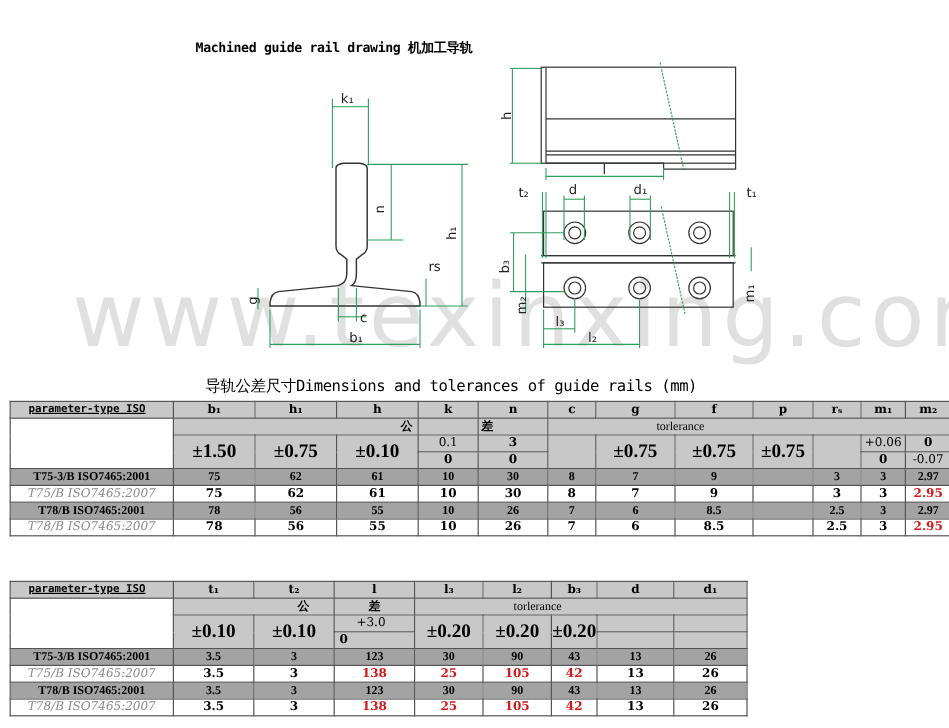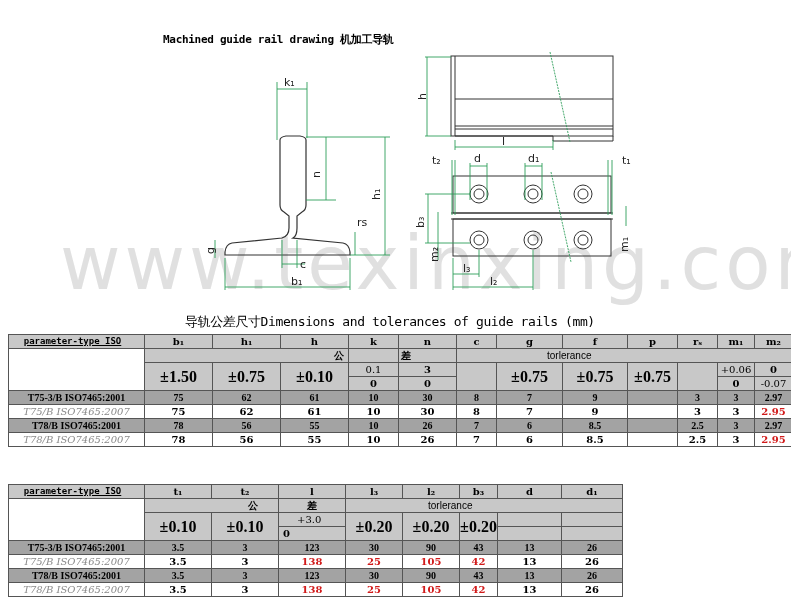--- a/index.html
+++ b/index.html
@@ -1,29 +1,29 @@
 <!DOCTYPE html>
 <html><head>
 <meta charset="utf-8">
 <style>
   html, body { margin:0; padding:0; background:#ffffff; }
   body { width:791px; height:607px; position:relative; overflow:hidden; font-family:"DejaVu Serif", serif; color:#000; }
   .title { position:absolute; left:163px; top:32px; font-family:"DejaVu Sans Mono", monospace; font-size:11px; font-weight:bold; letter-spacing:-0.3px; }
-  .subtitle { position:absolute; left:185px; top:313px; font-family:"DejaVu Sans Mono", monospace; font-size:13px; letter-spacing:-0.4px; }
+  .subtitle { position:absolute; left:171px; top:313px; font-family:"DejaVu Sans Mono", monospace; font-size:13px; letter-spacing:-0.4px; }
   .watermark { position:absolute; left:60px; top:220px; font-family:"DejaVu Sans", sans-serif; font-size:74px; color:#d9d9d9; letter-spacing:4px; opacity:0.8; z-index:0; }
   svg.drawing { position:absolute; left:0; top:0; z-index:1; }
   table.spec { position:absolute; border-collapse:collapse; font-size:10px; font-weight:bold; z-index:2; table-layout:fixed; }
   table.spec td { border:1px solid #555; text-align:center; padding:0; height:13px; line-height:13px; overflow:hidden; white-space:nowrap; }
   .hdr td { background:#c8c8c8; }
   .grey { background:#c8c8c8; }
   .white { background:#ffffff; }
   .yellow td { background:#a3a3a3;font-family:Liberation Serif, serif; }
   .plain td { background:#ffffff; }
   .param { font-family:"DejaVu Sans Mono", monospace; font-size:9px; text-decoration:underline; text-align:left; padding-right:8px !important; }
-  .mono { font-family:Liberation Sans, sans-serif; font-weight:normal; }
+  .mono { font-family:Liberation Serif, serif; font-weight:normal; }
   .tol { font-family:Liberation Serif, serif; font-size:16px; font-weight:bold; }
   .small { font-weight:normal; font-size:10px; }
   .gray-text { color:#8a8a8a; font-weight:normal;font-style:italic; }
   .red { color:#d11a1a; }
   .rowlabel { font-size:10px; }
 </style>
 </head>
 <body>
 
 <div class="watermark">www.texinxing.com</div>

